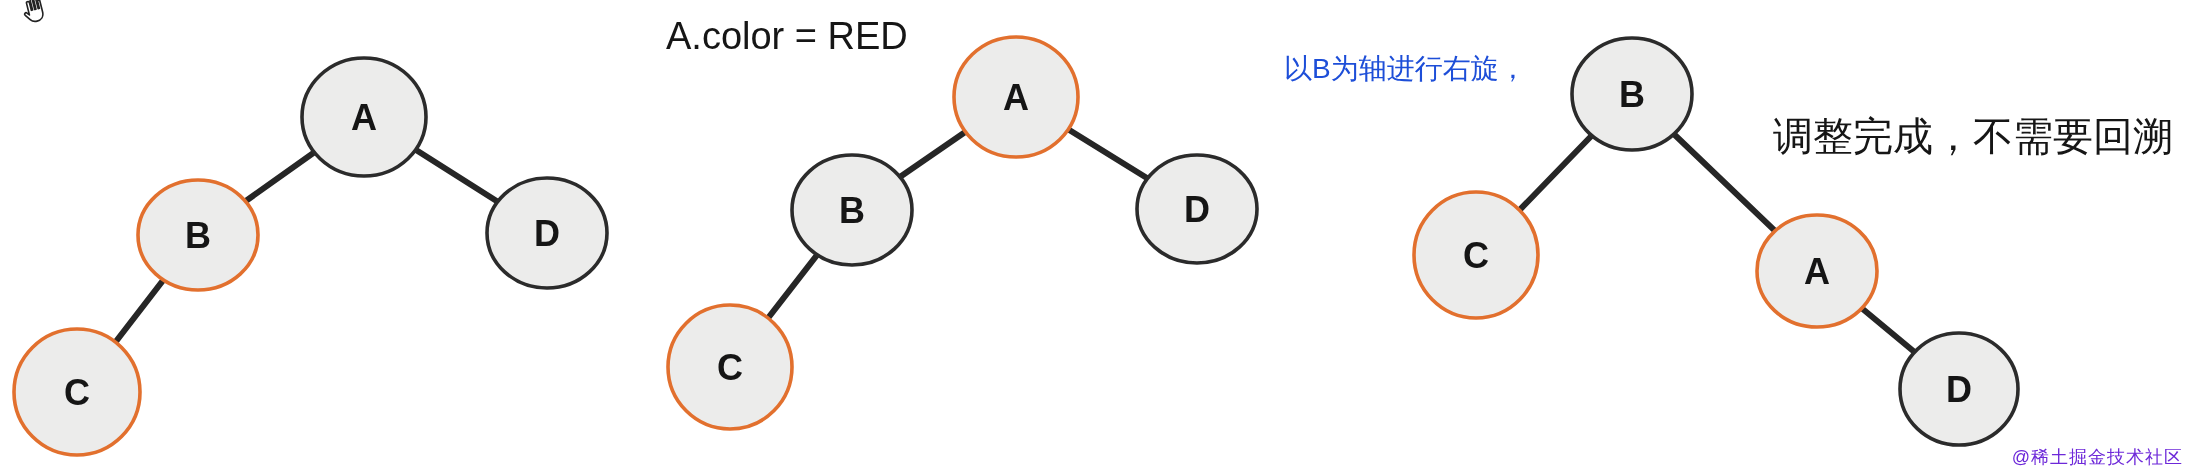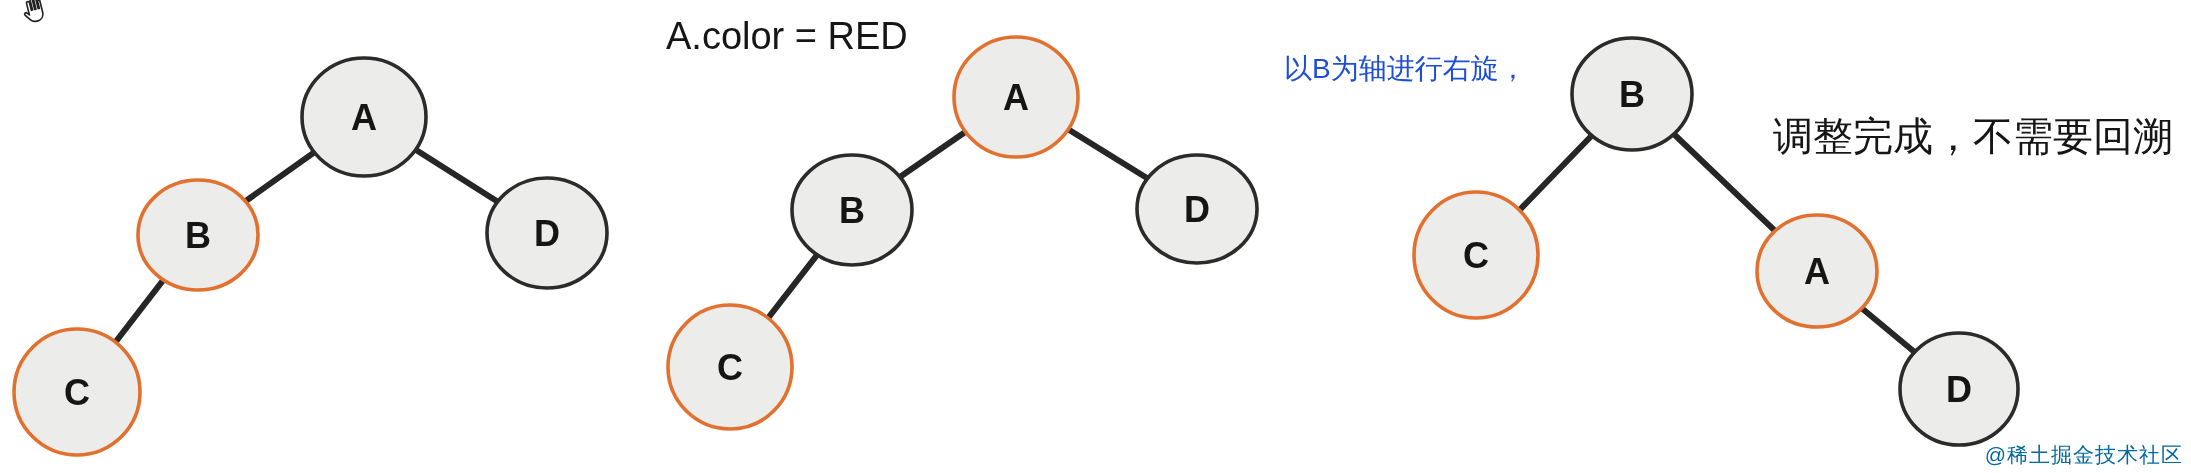--- a/index.html
+++ b/index.html
@@ -11,21 +11,21 @@
     overflow: hidden;
     font-family: "Liberation Sans", "DejaVu Sans", sans-serif;
   }
   .diagram-svg { position: absolute; left: 0; top: 0; }
   .note { position: absolute; color: #161616; white-space: nowrap; }
   .note-recolor  { left: 666px;  top: 12px;  font-size: 38px; line-height: 48px; font-weight: 500; }
   .note-rotation { left: 1284px; top: 50px;  font-size: 28px; line-height: 38px; font-weight: 500; color:#1d4ed8; }
   .note-done     { left: 1773px; top: 112px; font-size: 40px; line-height: 48px; font-weight: 500; }
   .watermark {
     position: absolute; right: 8px; bottom: 4px;
-    font-size: 21px; color: #0369a1; letter-spacing: 1px; white-space: nowrap;
+    font-size: 18px; color: #6d28d9; letter-spacing: 1px; white-space: nowrap;
   }
   .hand-cursor { position: absolute; left: 20px; top: -3px; transform: rotate(-14deg); }
 </style>
 </head>
 <body>
 
 <div class="stage">
 
   <svg class="diagram-svg" width="2191" height="473" viewBox="0 0 2191 473">
       <g>

